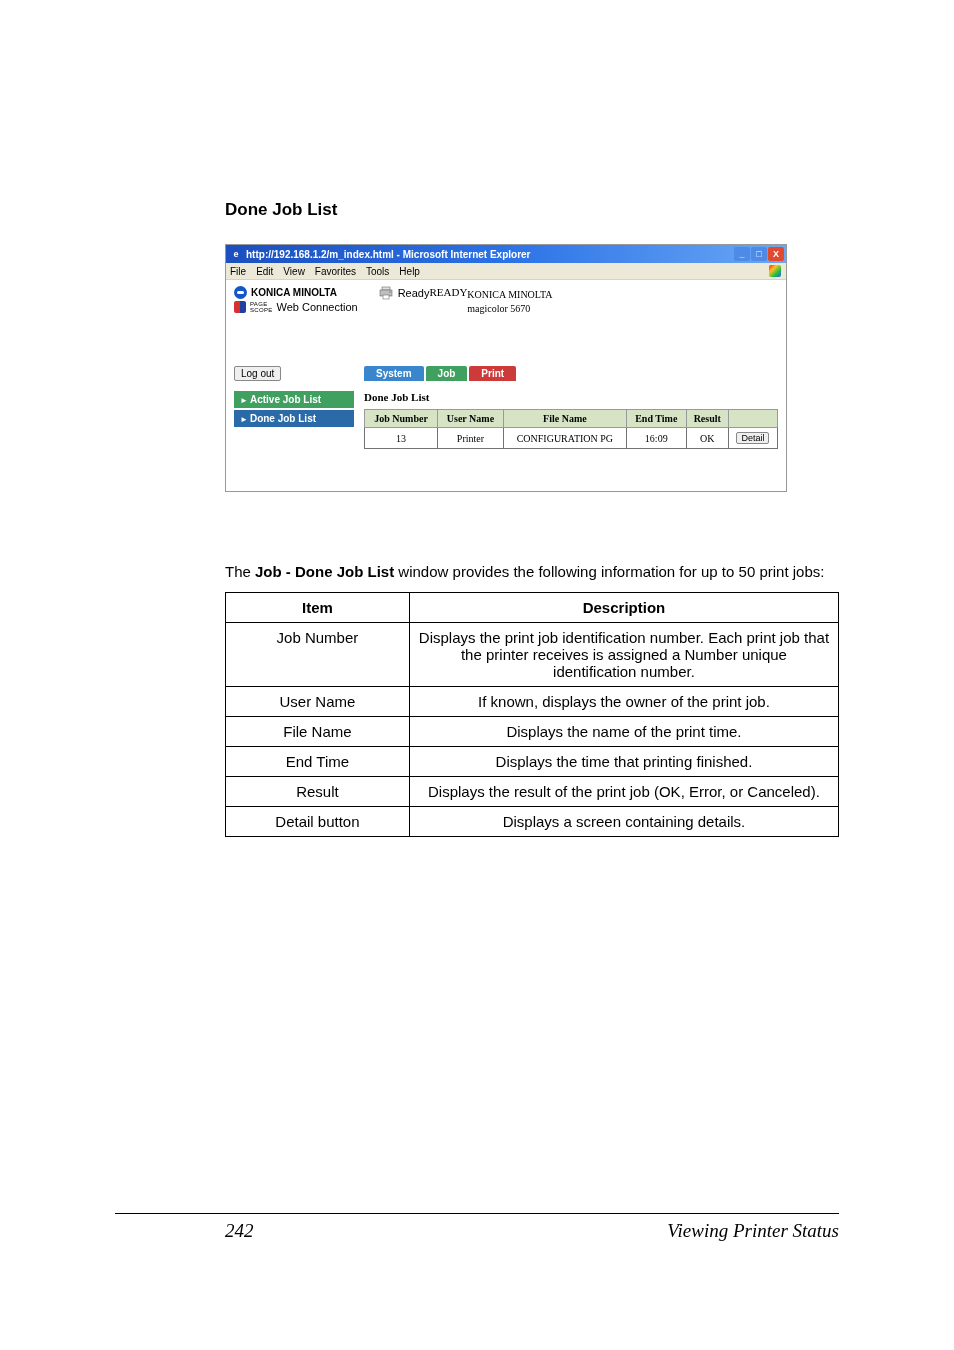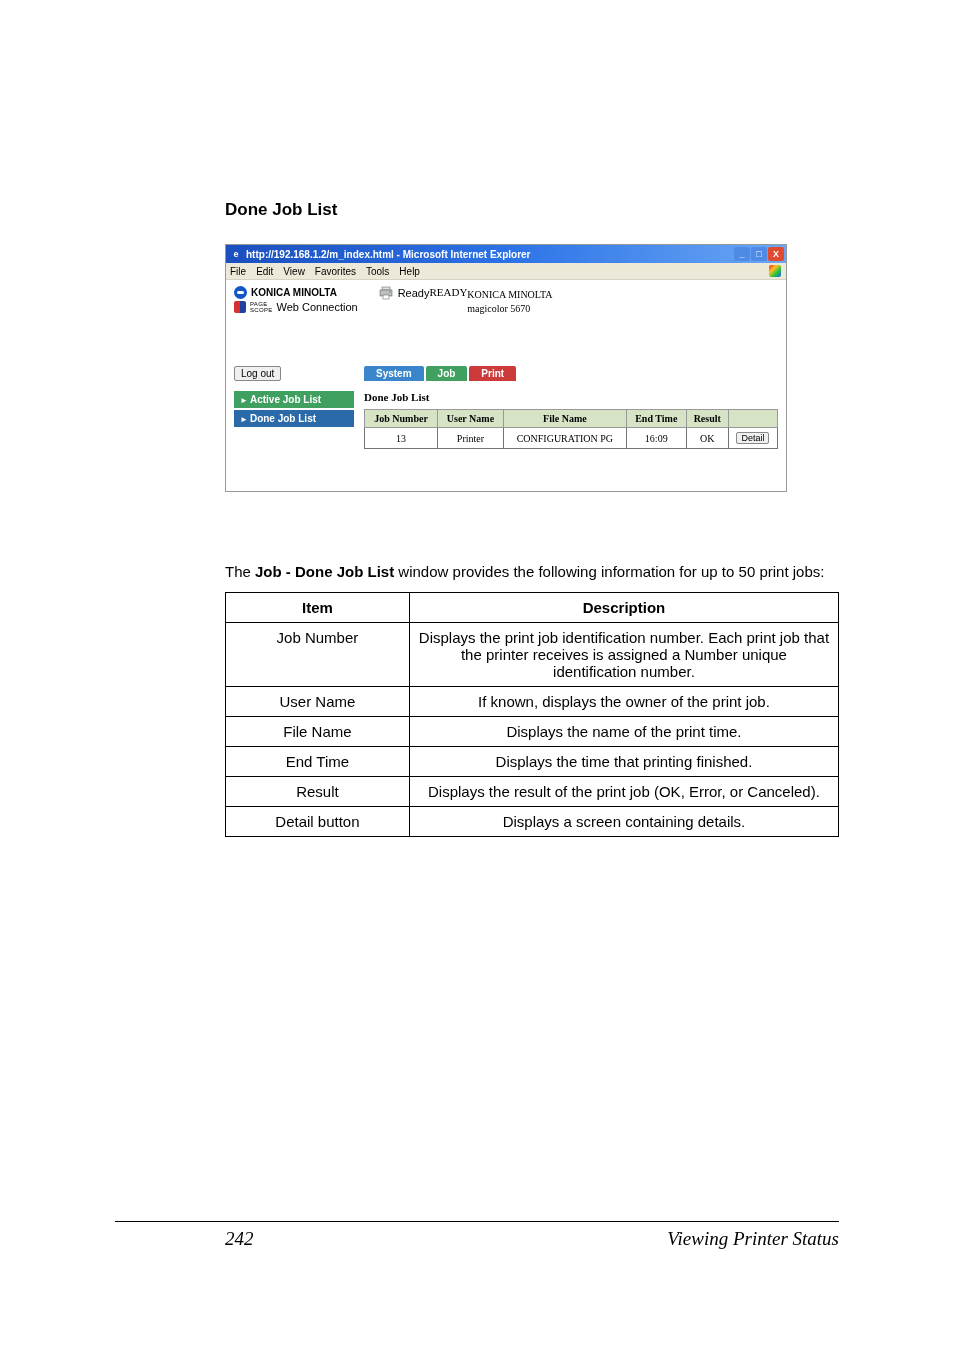--- a/index.html
+++ b/index.html
@@ -156,21 +156,21 @@
   table.desc {
     border-collapse:collapse; width:100%; font-size:15px;
   }
   table.desc th, table.desc td {
     border:1px solid #000; padding:6px 8px; text-align:center; vertical-align:top;
   }
   table.desc th { font-weight:bold; }
 
   
   .page-footer {
-    position:absolute; bottom:100px; left:115px; right:115px;
+    position:absolute; bottom:108px; left:115px; right:115px;
     border-top:1px solid #000;
     display:flex; justify-content:space-between;
     padding-top:6px;
     font-style:italic; font-family:"Times New Roman", Georgia, serif;
     font-size:19px;
   }
   .page-footer .pn { padding-left:110px; }
 </style>
 </head>
 <body>

